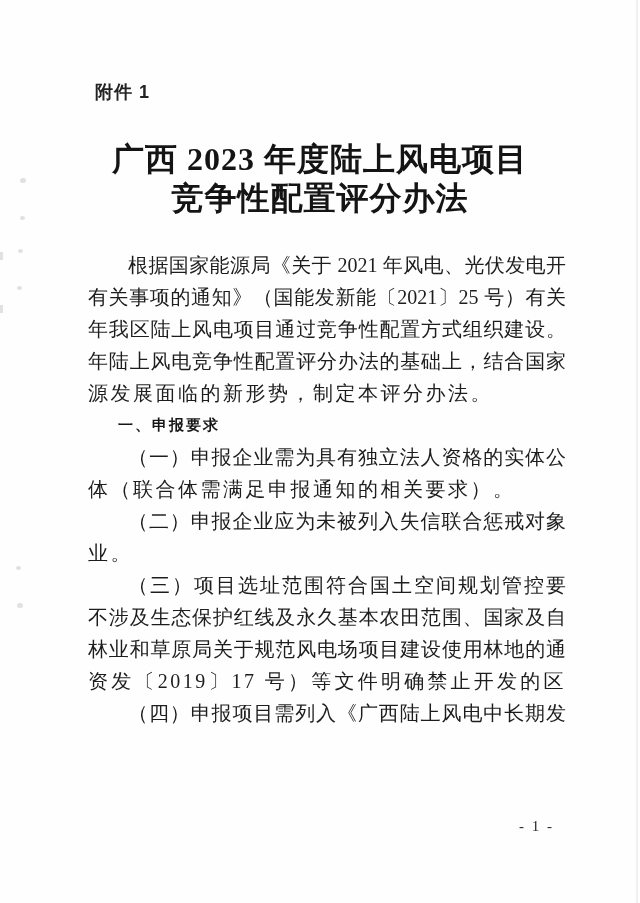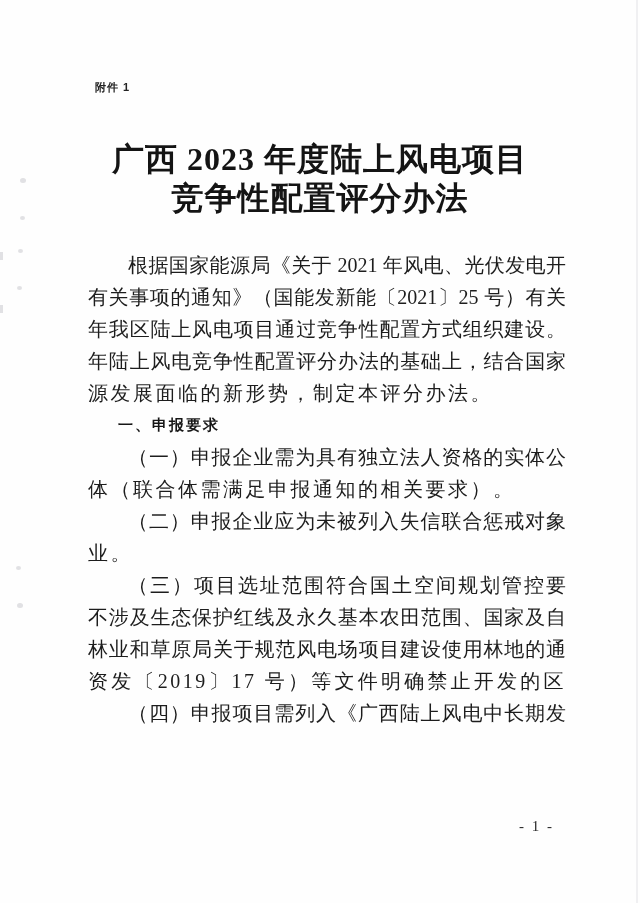--- a/index.html
+++ b/index.html
@@ -5,21 +5,21 @@
   html,body{margin:0;padding:0;background:#ffffff;}
   .page{
     position:relative;width:640px;height:903px;background:#fefefe;
     font-family:"Liberation Serif","DejaVu Serif",serif;color:#1d1d1d;
     overflow:hidden;
   }
   .edge-line{position:absolute;right:2px;top:0;width:2px;height:100%;background:#f0f0f2;}
   .attachment{
     position:absolute;left:95px;top:80px;
     font-family:"Liberation Sans","DejaVu Sans",sans-serif;
-    font-size:11px;font-weight:600;letter-spacing:1px;color:#232323;
+    font-size:18px;font-weight:600;letter-spacing:1px;color:#232323;
   }
   .title{
     position:absolute;left:81px;top:140px;width:478px;
     text-align:center;font-weight:700;font-size:32px;line-height:39px;
     letter-spacing:1px;color:#141414;
   }
   .body{position:absolute;left:88px;top:249px;width:478px;}
   .line{
     height:32px;line-height:32px;font-size:20px;color:#1d1d1d;
     text-align:justify;text-align-last:justify;text-justify:inter-character;

